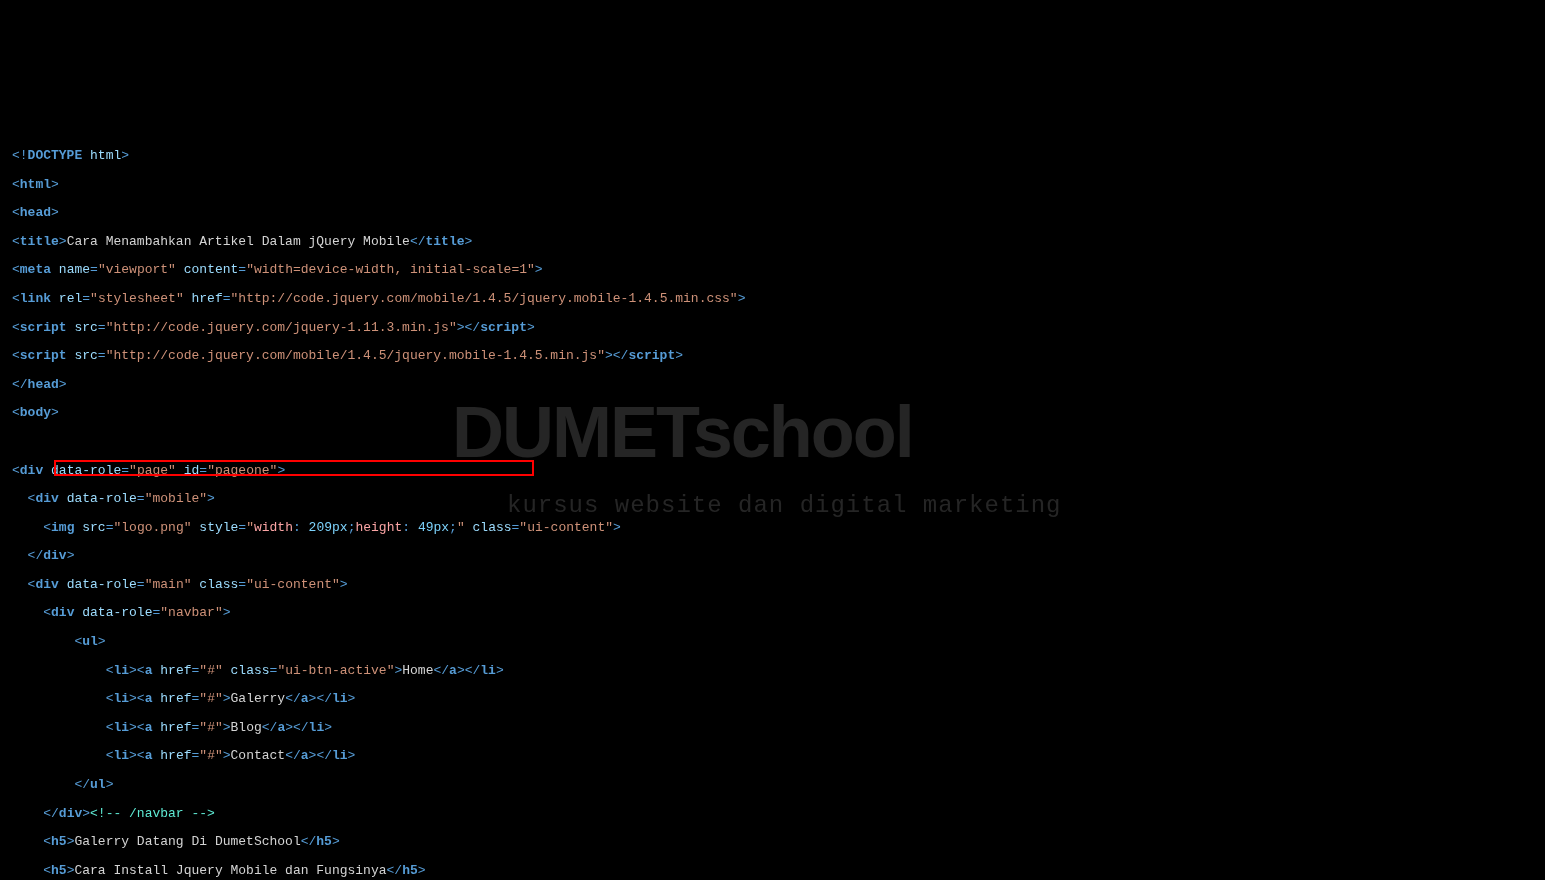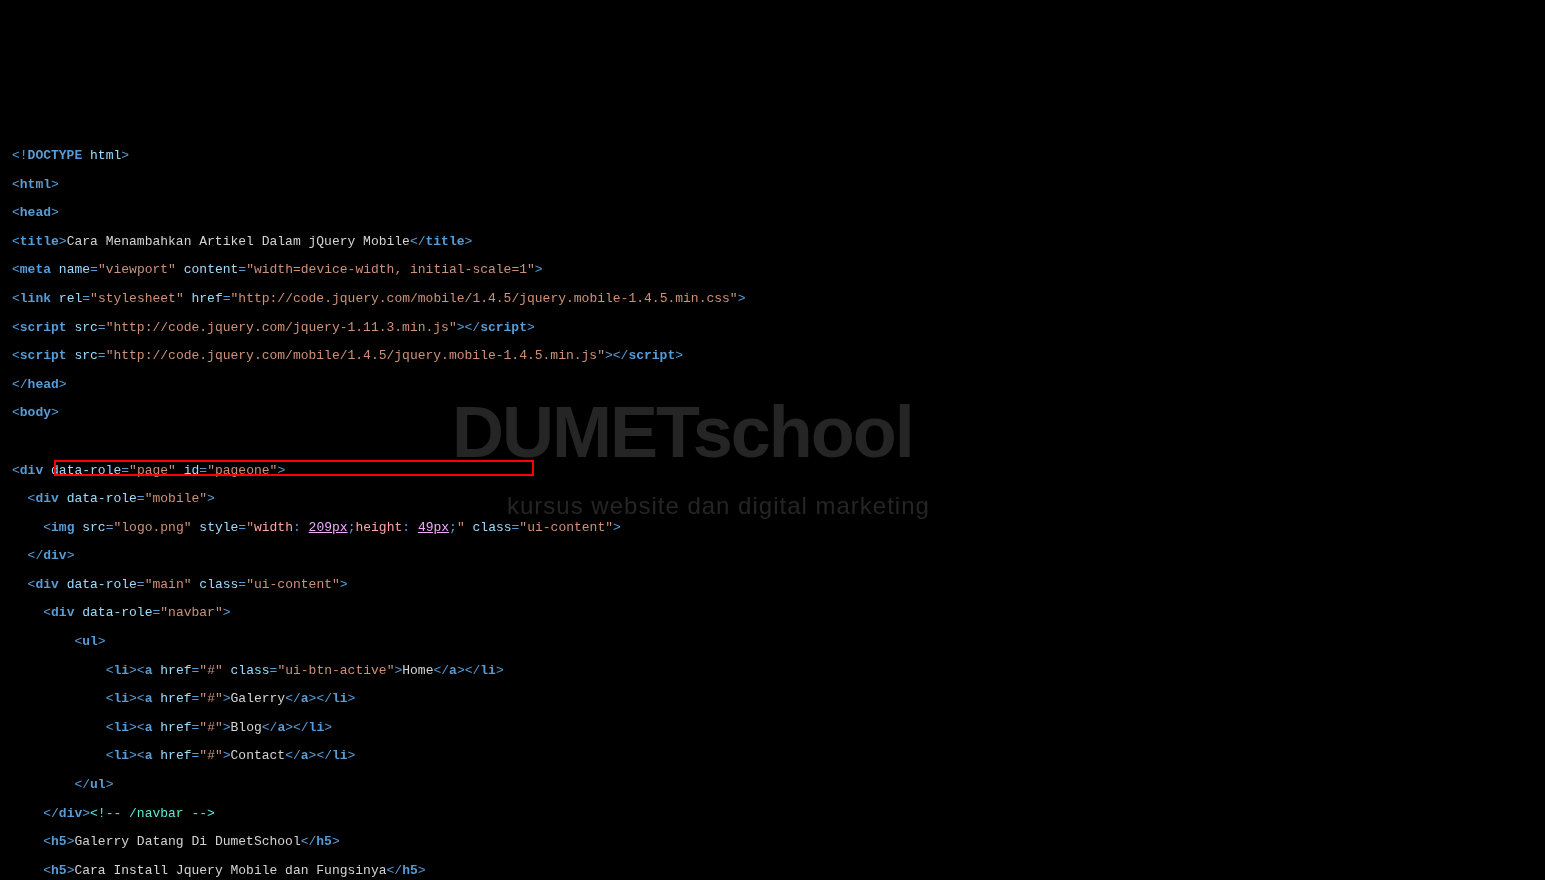--- a/index.html
+++ b/index.html
@@ -15,41 +15,41 @@
 }
 .code-container { position: relative; }
 .line { display: block; }
 .p { color: #569cd6; }  
 .tag { color: #569cd6; font-weight: bold; }
 .attr { color: #9cdcfe; }
 .str { color: #ce9178; }
 .txt { color: #d4d4d4; }
 .cmt { color: #5eead4; }
 .prop { color: #fca5a5; }
-.cssval { color: #f0abfc; text-decoration: underline; }
+.cssval { color: #7dd3fc; }
 
 .highlight-box {
   border: 2px solid #ff0000;
   position: absolute;
   pointer-events: none;
 }
 .watermark1 {
   position: absolute;
   color: #4a4a4a;
   font-family: Arial, sans-serif;
   font-weight: bold;
   font-size: 72px;
   opacity: 0.5;
   pointer-events: none;
   letter-spacing: -2px;
 }
 .watermark2 {
   position: absolute;
   color: #4a4a4a;
-  font-family: Liberation Sans, sans-serif;
+  font-family: Liberation Mono, monospace;
   font-size: 24px;
   opacity: 0.5;
   pointer-events: none;
   letter-spacing: 1px;
 }
 </style>
 </head>
 <body>
 
 

